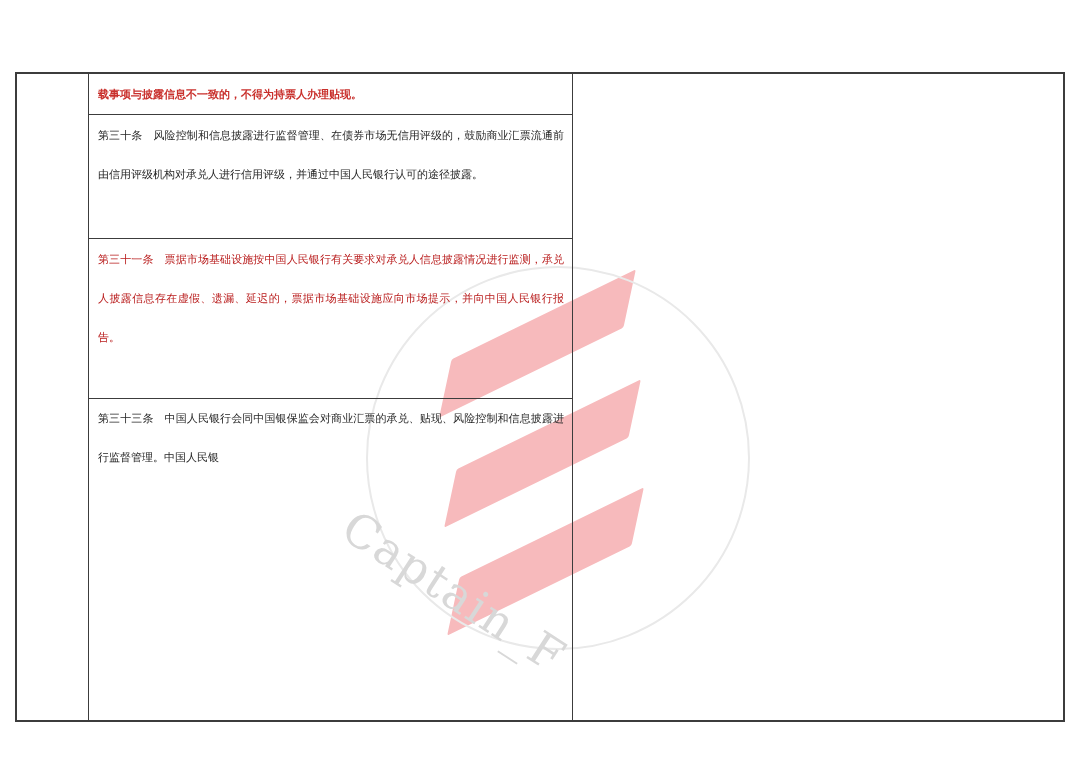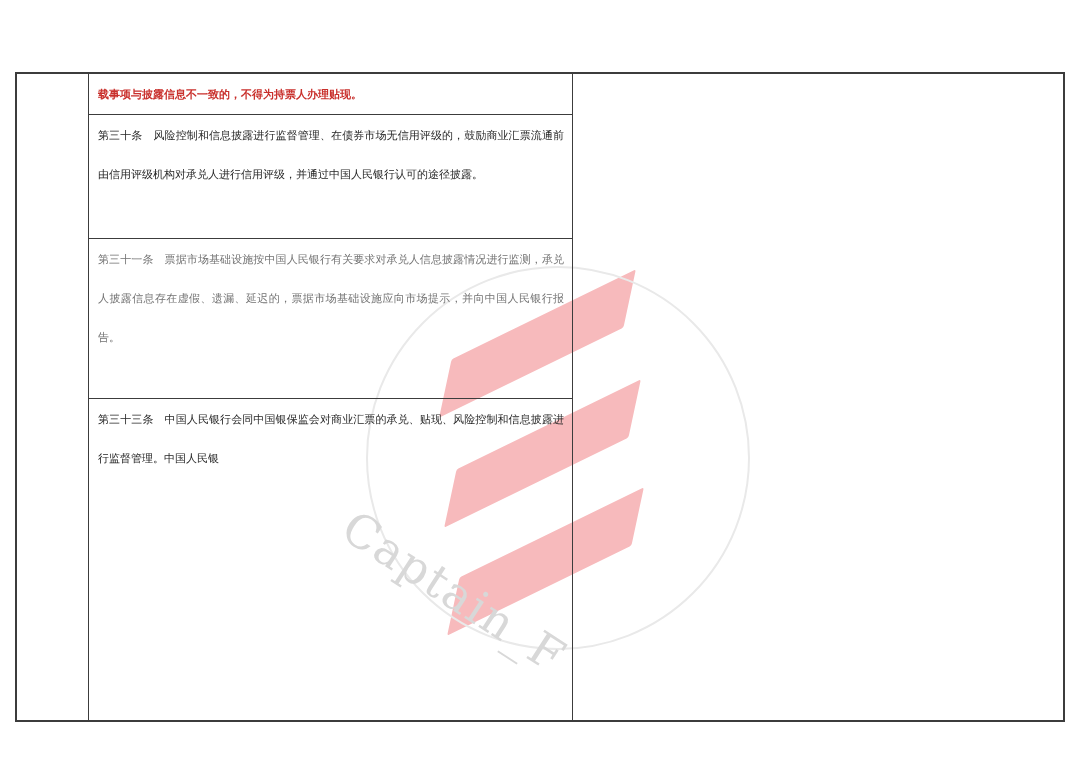--- a/index.html
+++ b/index.html
@@ -76,41 +76,41 @@
     text-align:justify;
     text-justify:inter-ideograph;
     overflow:hidden;
     flex:none;
   }
   .row.r1{height:41px;font-weight:bold;}
   .row.r2{height:159px;}
   .row.r3{height:124px;}
   .row.r4{height:160px;}
   .row.r5{height:84px;}
-  .row.r6{height:80px;border-bottom:none;flex:1;}
+  .row.r6{height:80px;border-bottom:none;flex:1;font-family:Liberation Mono, monospace;}
 </style>
 </head>
 <body>
 
 <div class="page">
 
   <div class="wm-layer">
     <div class="wm-stripe s1" style="background: rgb(247, 186, 188);"></div>
     <div class="wm-stripe s2" style="background: rgb(247, 186, 188);"></div>
     <div class="wm-stripe s3" style="background: rgb(247, 186, 188);"></div>
     <div class="wm-circle" style="border-color: rgb(233, 233, 233);"></div>
     <div class="wm-stamp" style="color: rgb(216, 216, 216);">Captain_F</div>
   </div>
 
   <div class="doc-table">
     <div class="col-left"></div>
 
     <div class="col-main">
       <div class="row r1" style="color: rgb(201, 48, 44); font-weight: bold;">载事项与披露信息不一致的，不得为持票人办理贴现。</div>
       <div class="row r3" style="color: rgb(38, 38, 38);">第三十条　风险控制和信息披露进行监督管理、在债券市场无信用评级的，鼓励商业汇票流通前由信用评级机构对承兑人进行信用评级，并通过中国人民银行认可的途径披露。</div>
-      <div class="row r4" style="color: #737373;">第三十一条　票据市场基础设施按中国人民银行有关要求对承兑人信息披露情况进行监测，承兑人披露信息存在虚假、遗漏、延迟的，票据市场基础设施应向市场提示，并向中国人民银行报告。</div>
+      <div class="row r4" style="color: #b91c1c;">第三十一条　票据市场基础设施按中国人民银行有关要求对承兑人信息披露情况进行监测，承兑人披露信息存在虚假、遗漏、延迟的，票据市场基础设施应向市场提示，并向中国人民银行报告。</div>
       <div class="row r6" style="color: rgb(38, 38, 38);">第三十三条　中国人民银行会同中国银保监会对商业汇票的承兑、贴现、风险控制和信息披露进行监督管理。中国人民银</div>
     </div>
 
     <div class="col-right"></div>
   </div>
 
 </div>
 
 </body></html>

